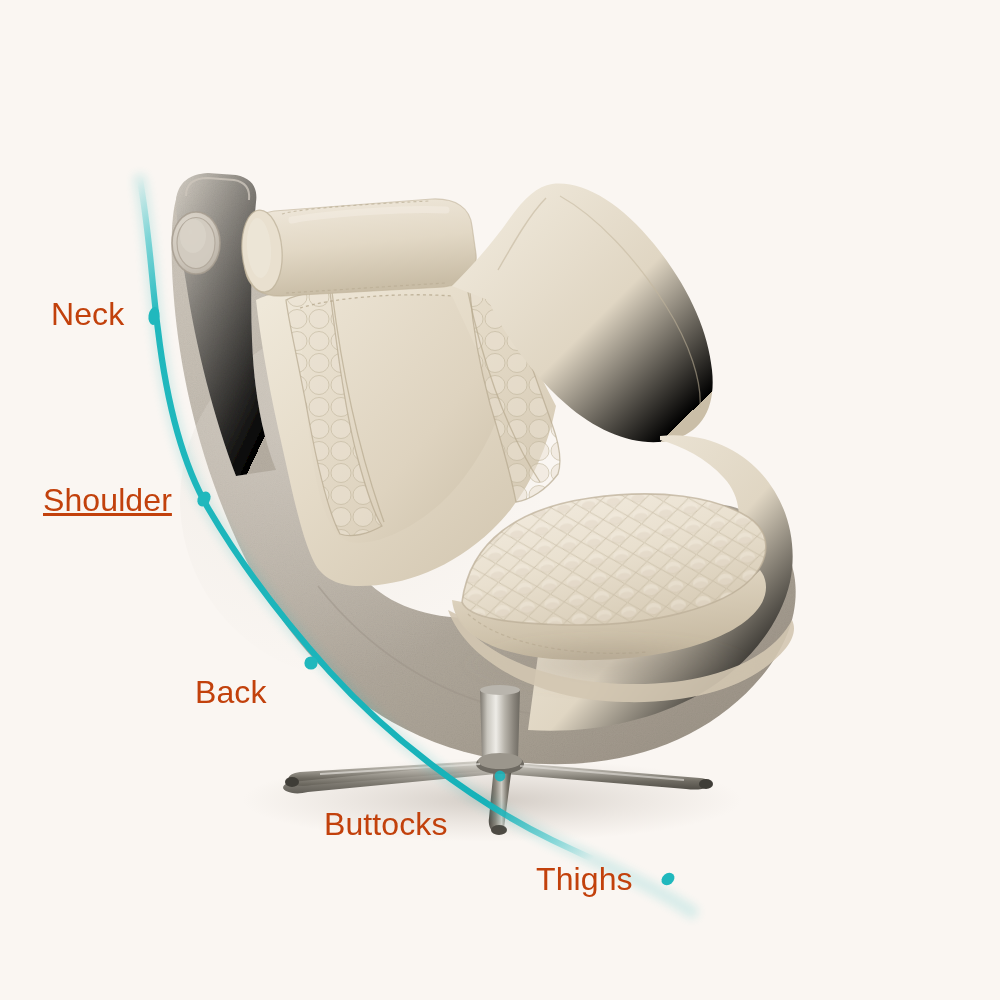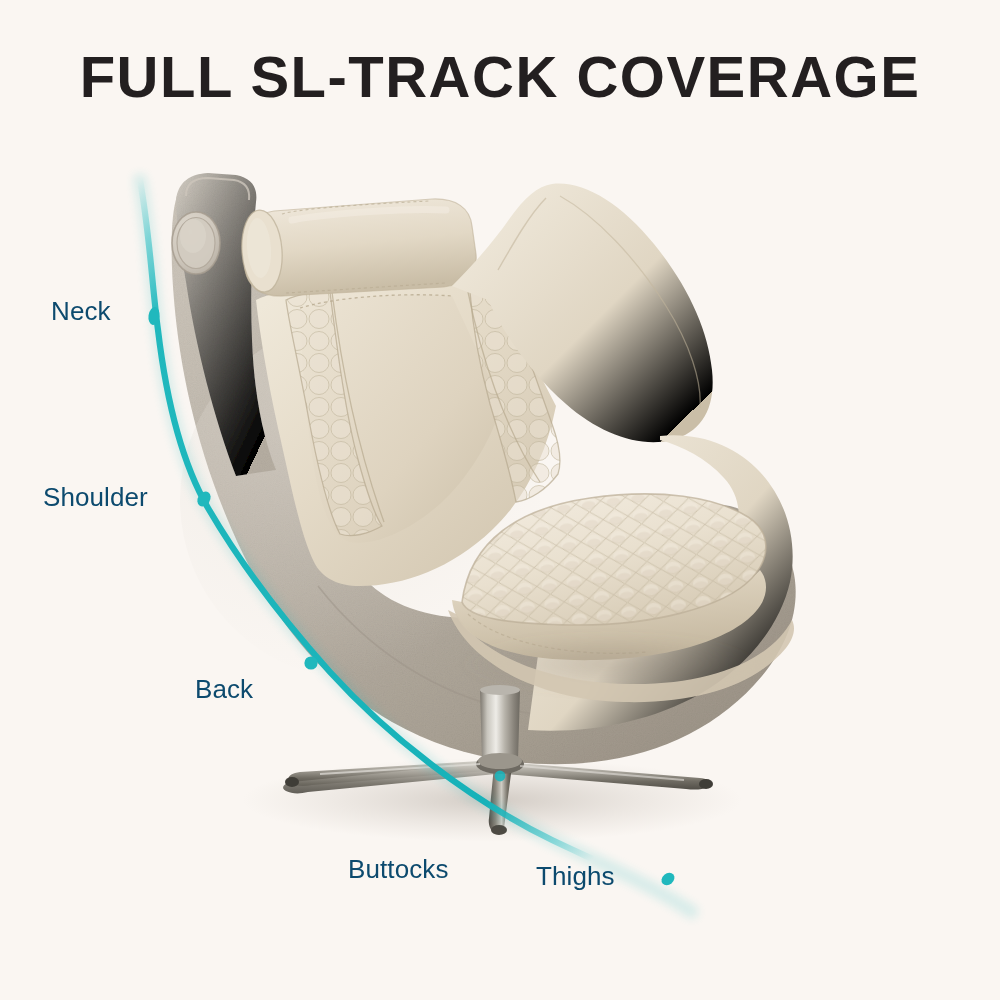--- a/index.html
+++ b/index.html
@@ -40,30 +40,30 @@
     top: 0;
     width: 1000px;
     height: 1000px;
   }
   #scene svg { display: block; }
 
   
   .lbl {
     position: absolute;
     font-family: "Liberation Sans", sans-serif;
-    font-size: 26px;
+    font-size: 32px;
     font-weight: 400;
-    color: #0c4a6e;
+    color: #c2410c;
     white-space: nowrap;
     letter-spacing: 0.1px;
   }
   .lbl-neck      { left: 51px;  top: 296px; }
-  .lbl-shoulder  { left: 43px;  top: 482px; }
+  .lbl-shoulder  { left: 43px;  top: 482px; text-decoration: underline; }
   .lbl-back      { left: 195px; top: 674px; }
-  .lbl-buttocks  { left: 348px; top: 806px; margin-top: 48px; }
+  .lbl-buttocks  { left: 324px; top: 806px; }
   .lbl-thighs    { left: 536px; top: 861px; text-align: center; }
 </style>
 </head>
 <body>
 
 <div id="stage">
 
   <div id="scene">
     <svg width="1000" height="1000" viewBox="0 0 1000 1000" xmlns="http://www.w3.org/2000/svg" aria-hidden="true">
       <defs>
@@ -438,21 +438,20 @@
           <ellipse cx="154" cy="316" rx="5.5" ry="9" fill="#20b8bd" transform="rotate(8 154 316)"></ellipse>
           <ellipse cx="204" cy="499" rx="6" ry="8" fill="#20b8bd" transform="rotate(32 204 499)"></ellipse>
           <circle cx="311" cy="663" r="6.6" fill="#20b8bd"></circle>
           <circle cx="500" cy="776" r="5.4" fill="#1cb3b9" opacity="0.9"></circle>
           <ellipse cx="668" cy="879" rx="7" ry="5.6" fill="#20b8bd" transform="rotate(-40 668 879)"></ellipse>
         </g>
       </g>
     </svg>
   </div>
 
-  <div id="title">FULL SL-TRACK COVERAGE</div>
 
   <div class="lbl lbl-neck">Neck</div>
 
   <div class="lbl lbl-shoulder">Shoulder</div>
 
   <div class="lbl lbl-back">Back</div>
 
   <div class="lbl lbl-buttocks">Buttocks</div>
 
   <div class="lbl lbl-thighs">Thighs</div>

